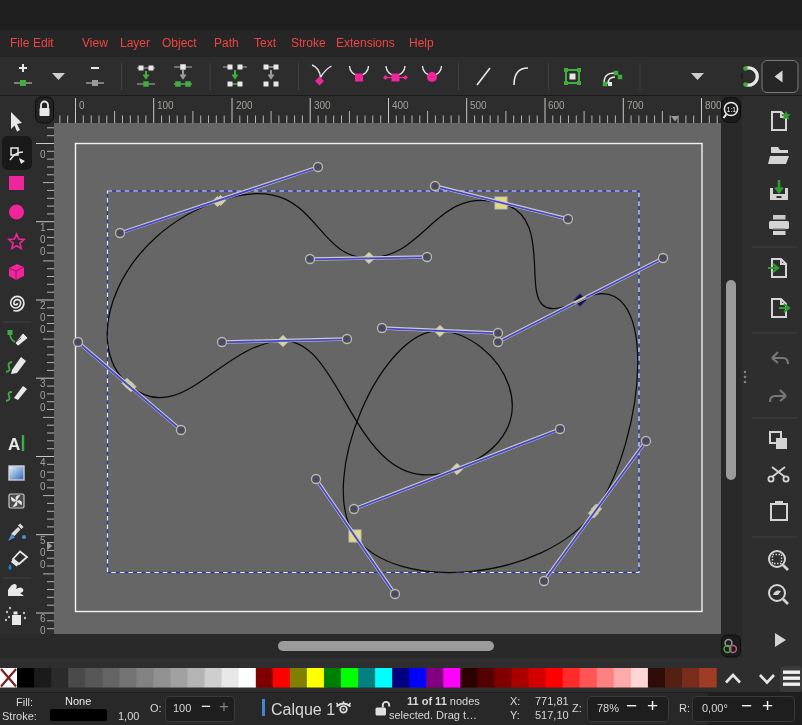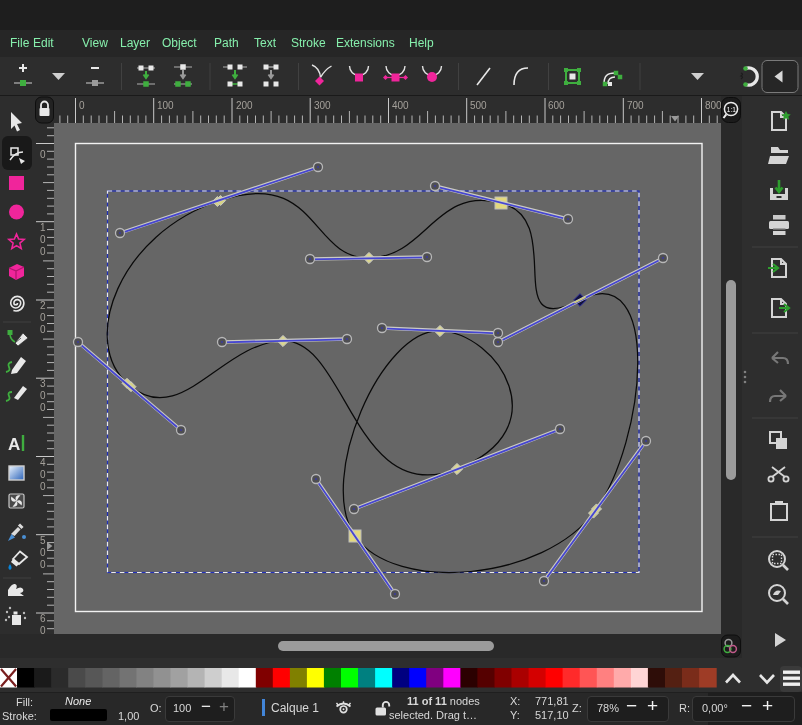--- a/index.html
+++ b/index.html
@@ -1,14 +1,14 @@
 <!DOCTYPE html>
 <html><head><meta charset="utf-8"><style>html,body{margin:0;padding:0;background:#1e1e1e;}*{box-sizing:border-box;font-family:"Liberation Sans",sans-serif;}#win{position:relative;width:802px;height:725px;overflow:hidden;background:#1e1e1e;}</style></head><body>
 <div id="win">
-    <div style="position:absolute;left:0;top:30px;width:802px;height:27px;background:#262626;color:#86efac;font-size:12px">
+    <div style="position:absolute;left:0;top:30px;width:802px;height:27px;background:#262626;color:#ef4444;font-size:12px">
       <div style="position:absolute;left:10px;top:6px">File</div>
       <div style="position:absolute;left:33px;top:6px">Edit</div>
       <div style="position:absolute;left:82px;top:6px">View</div>
       <div style="position:absolute;left:120px;top:6px">Layer</div>
       <div style="position:absolute;left:162px;top:6px">Object</div>
       <div style="position:absolute;left:214px;top:6px">Path</div>
       <div style="position:absolute;left:254px;top:6px">Text</div>
       <div style="position:absolute;left:291px;top:6px">Stroke</div>
       <div style="position:absolute;left:336px;top:6px">Extensions</div>
       <div style="position:absolute;left:409px;top:6px">Help</div>
@@ -513,30 +513,30 @@
       <path d="M 726 682.5 L 733 675 L 740 682.5" stroke="#e6e6e6" stroke-width="2.6" fill="none"></path>
       <path d="M 760 675 L 767 682.5 L 774 675" stroke="#e6e6e6" stroke-width="2.6" fill="none"></path>
       <rect x="780" y="666" width="22" height="26" rx="4" fill="#3a3a3a"></rect>
       <rect x="783" y="670.5" width="17" height="3.4" fill="#f0f0f0"></rect>
       <rect x="783" y="676.5" width="17" height="3.4" fill="#f0f0f0"></rect>
       <rect x="783" y="682.5" width="17" height="3.4" fill="#f0f0f0"></rect>
     </svg>
     <div style="position:absolute;left:0;top:692px;width:708px;height:33px;background:#282828;border-top:1px solid #1f1f1f;font-size:11px;color:#d8d8d8">
       <div style="position:absolute;left:16px;top:3px">Fill:</div>
       <div style="position:absolute;left:2px;top:17px">Stroke:</div>
-      <div style="position:absolute;left:65px;top:2px;font-style:italic;color:#e8e8e8">None</div>
+      <div style="position:absolute;left:65px;top:2px;color:#e8e8e8">None</div>
       <div style="position:absolute;left:50px;top:16px;width:57px;height:12px;background:#000;border-radius:2px"></div>
       <div style="position:absolute;left:118px;top:17px">1,00</div>
       <div style="position:absolute;left:150px;top:9px">O:</div>
       <div style="position:absolute;left:165px;top:3px;width:70px;height:26px;background:#1e1e1e;border:1px solid #3a3a3a;border-radius:4px"></div>
       <div style="position:absolute;left:173px;top:9px">100</div>
       <div style="position:absolute;left:201px;top:4px;font-size:17px;color:#f0f0f0">−</div>
       <div style="position:absolute;left:219px;top:4px;font-size:17px;color:#808080">+</div>
       <div style="position:absolute;left:261.5px;top:6px;width:3.2px;height:17px;background:#4285d8"></div>
-      <div style="position:absolute;left:271px;top:8px;font-size:12px">Calque 1</div>
+      <div style="position:absolute;left:271px;top:8px;font-size:16px">Calque 1</div>
       <svg style="position:absolute;left:334px;top:7px" width="19" height="15" viewBox="0 0 19 15">
         <path d="M 2.5 6.5 Q 9.5 0.5 16.5 6.5" fill="none" stroke="#e0e0e0" stroke-width="1.7"></path>
         <path d="M 4 5 L 2.5 2.8 M 9.5 3.6 L 9.5 1.2 M 15 5 L 16.5 2.8" stroke="#e0e0e0" stroke-width="1.4"></path>
         <circle cx="9.5" cy="9.3" r="3.3" fill="none" stroke="#e0e0e0" stroke-width="1.7"></circle>
         <circle cx="9.5" cy="9.3" r="1" fill="#e0e0e0"></circle>
       </svg>
       <svg style="position:absolute;left:374px;top:6px" width="18" height="19" viewBox="0 0 18 19">
         <rect x="1.5" y="8.5" width="10.5" height="8" rx="1.5" fill="#e0e0e0"></rect>
         <path d="M 8.8 8.5 v -2.4 a 3.2 3.2 0 0 1 6.4 0 V 7.4" stroke="#e0e0e0" stroke-width="1.9" fill="none"></path>
       </svg>

